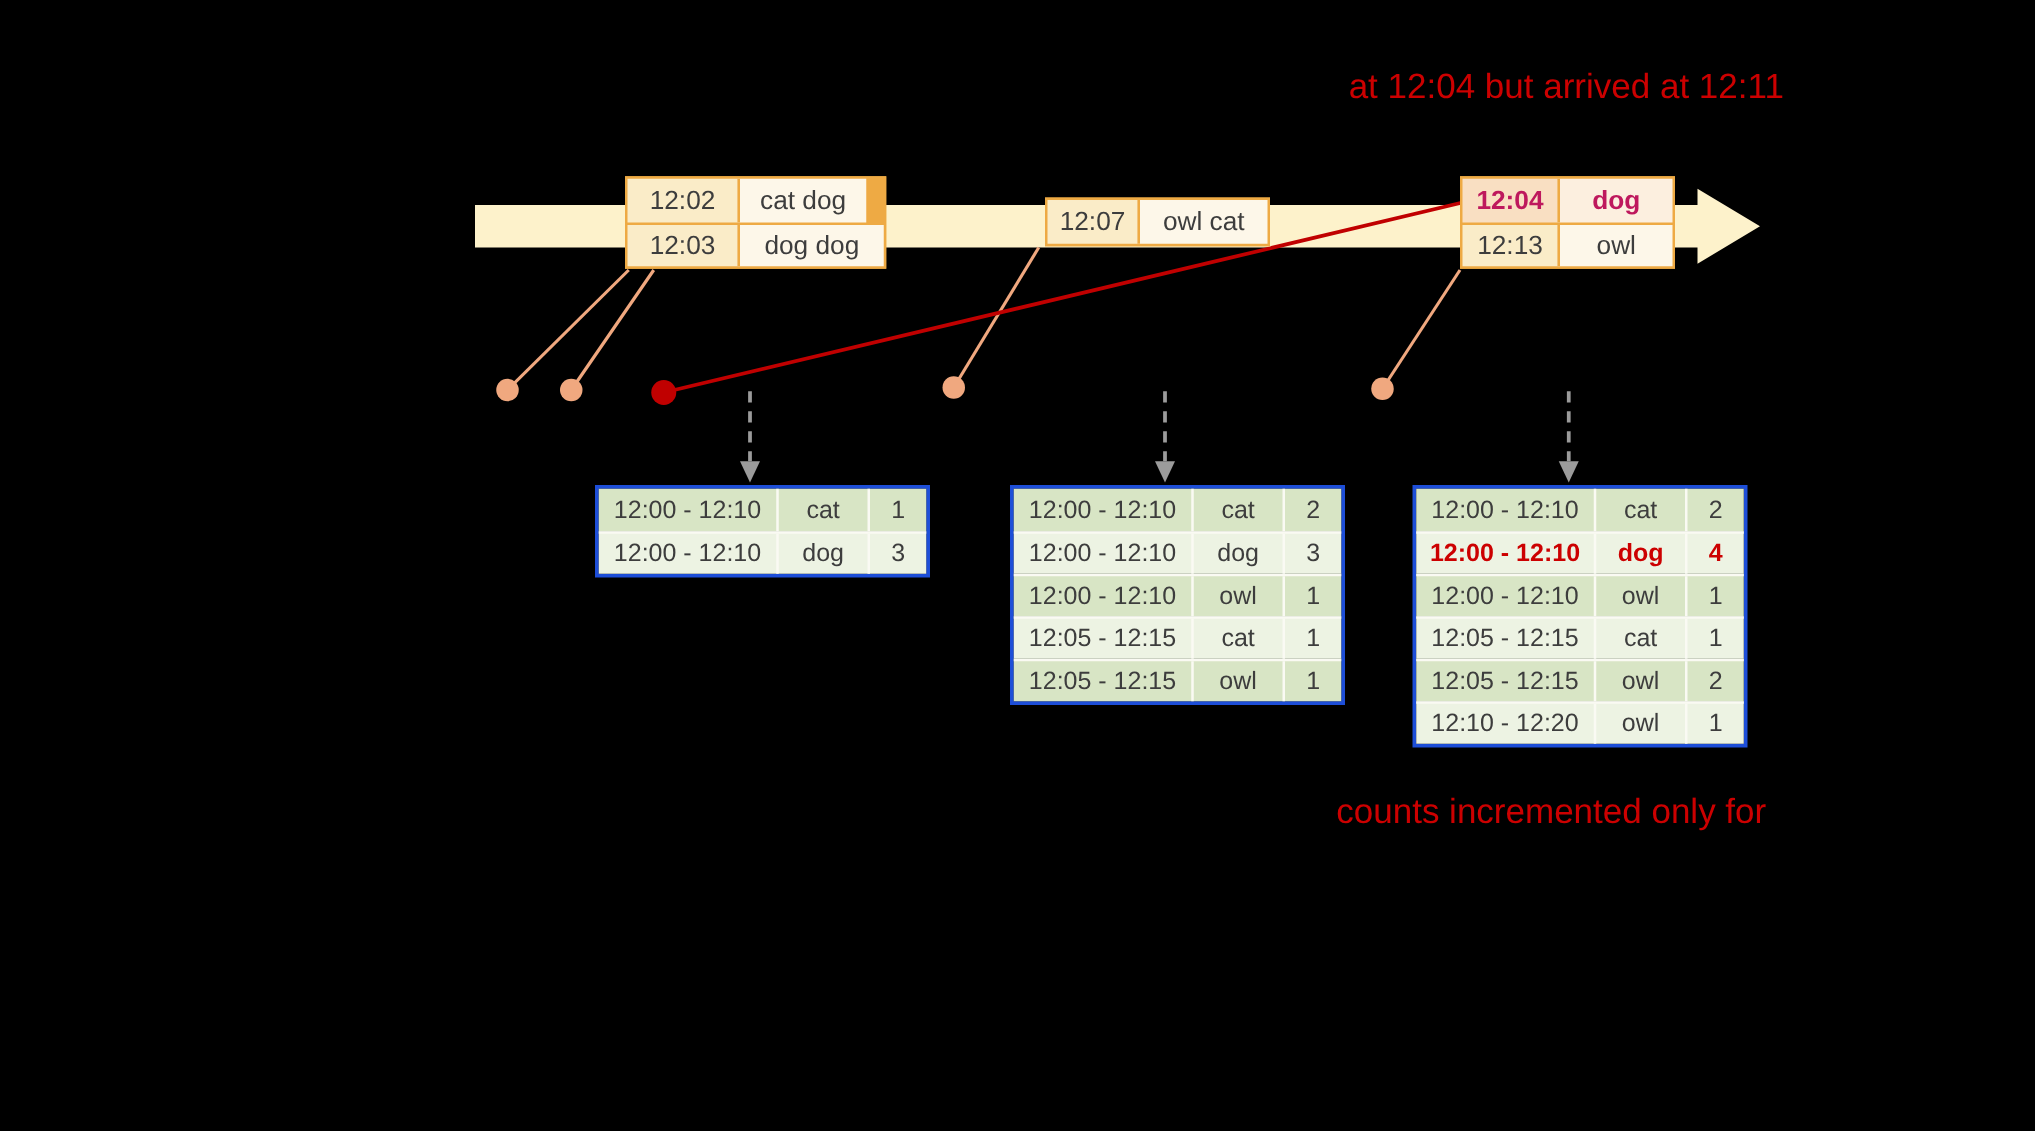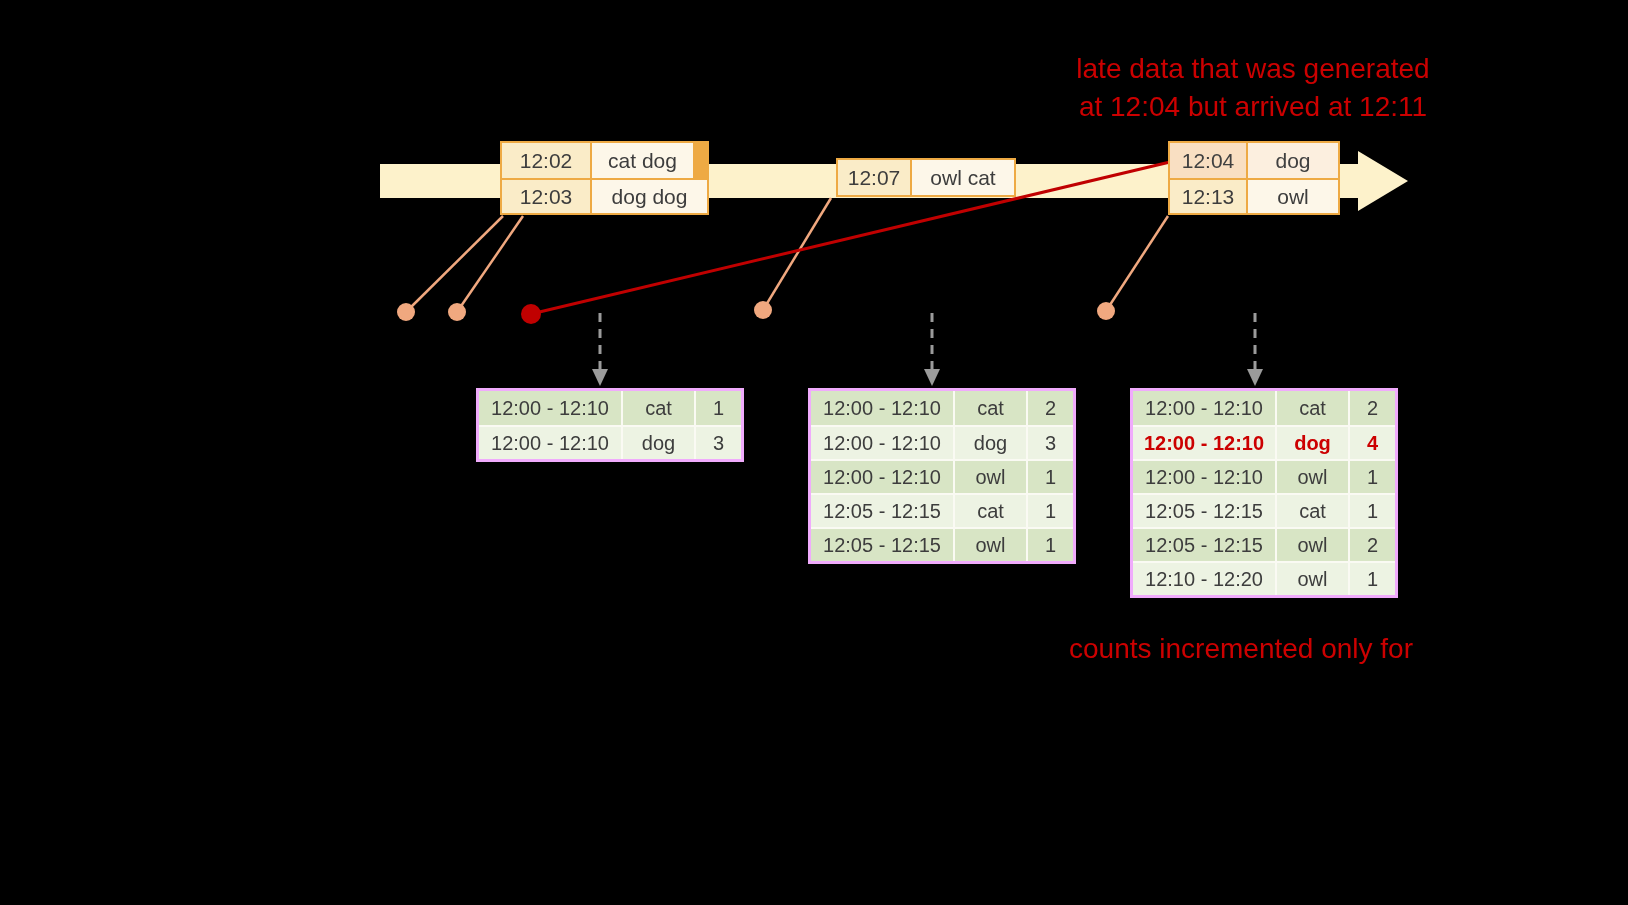--- a/index.html
+++ b/index.html
@@ -29,24 +29,24 @@
   .event-row { display: flex; height: 35px; }
   .event-row + .event-row { border-top: 2px solid #eeaa44; }
   .ev-cell {
     display: flex; align-items: center; justify-content: center;
     font-size: 21px; color: #3d3d3d; height: 100%;
   }
   .ev-time { background: #faecc8; }
   .ev-word { background: #fdf7e9; border-left: 2px solid #eeaa44; }
   .event-row.late .ev-time { background: #f9dfc2; }
   .event-row.late .ev-word { background: #fcefdf; }
-  .event-row.late .ev-cell { color: #404040; font-weight: normal; }
+  .event-row.late .ev-cell { color: #be185d; font-weight: bold; }
 
   
-  .rtable { position: absolute; border: 3px solid #f0abfc; }
+  .rtable { position: absolute; border: 3px solid #1d4ed8; }
   .rt-row { display: flex; height: 34px; }
   .rt-row + .rt-row { border-top: 2px solid #fafaf3; }
   .rt-row.dark { background: #d8e5c5; }
   .rt-row.light { background: #edf3e3; }
   .rt-cell {
     display: flex; align-items: center; justify-content: center;
     font-size: 20px; color: #3d3d3d; height: 100%;
   }
   .rt-window { width: 142px; }
   .rt-word { width: 73px; border-left: 2px solid #fafaf3; }
@@ -87,21 +87,20 @@
       <line x1="932" y1="313" x2="932" y2="369" stroke="#9b9b9b" stroke-width="3" stroke-dasharray="9 7"></line>
       <polygon points="924,369 940,369 932,386" fill="#9b9b9b"></polygon>
     </g>
     <g>
       <line x1="1255" y1="313" x2="1255" y2="369" stroke="#9b9b9b" stroke-width="3" stroke-dasharray="9 7"></line>
       <polygon points="1247,369 1263,369 1255,386" fill="#9b9b9b"></polygon>
     </g>
   </svg>
 
   <div class="note note-top">
-    <div>late data that was generated</div>
     <div>at 12:04 but arrived at 12:11</div>
   </div>
 
   <div class="event-box" style="left:500px; top:141px;">
     <div class="event-row">
       <div class="ev-cell ev-time" style="width:88px;">12:02</div>
       <div class="ev-cell ev-word" style="width:103px;">cat dog</div>
     </div>
     <div class="event-row">
       <div class="ev-cell ev-time" style="width:88px;">12:03</div>

